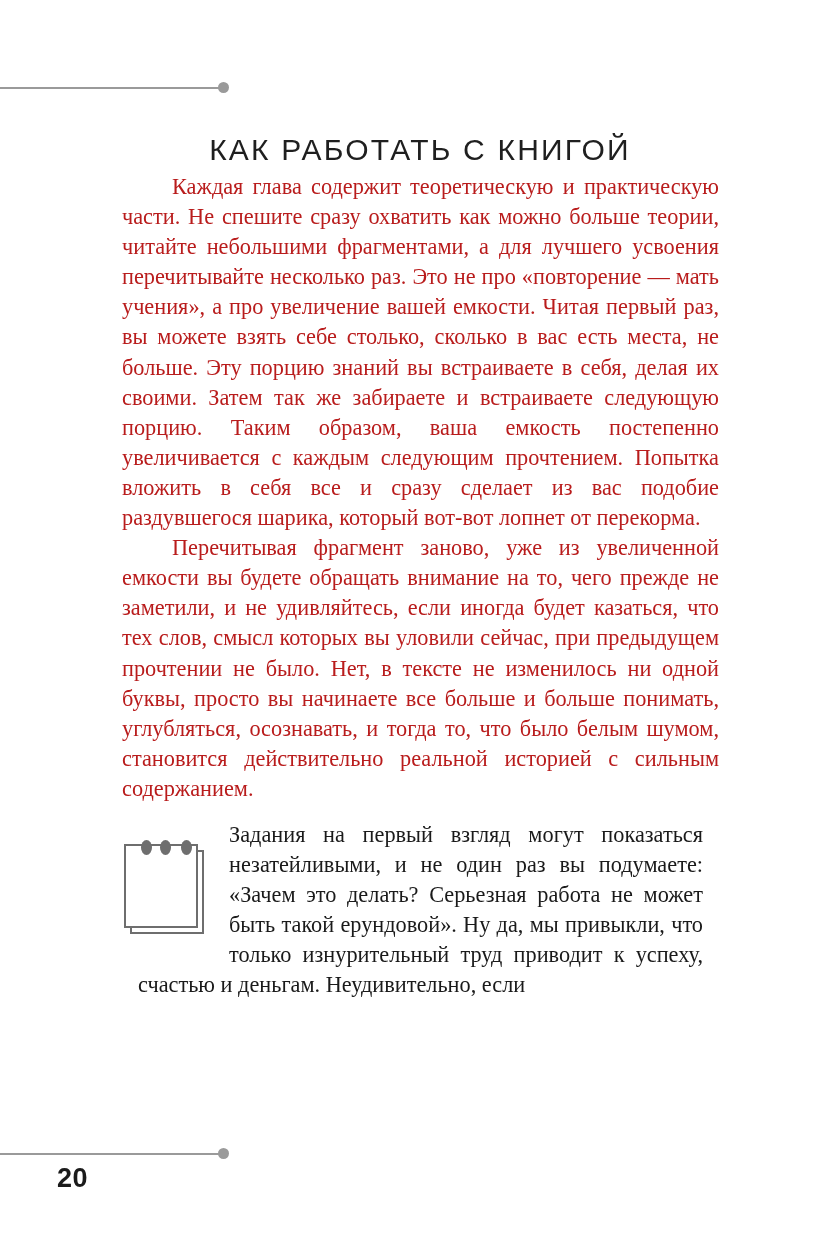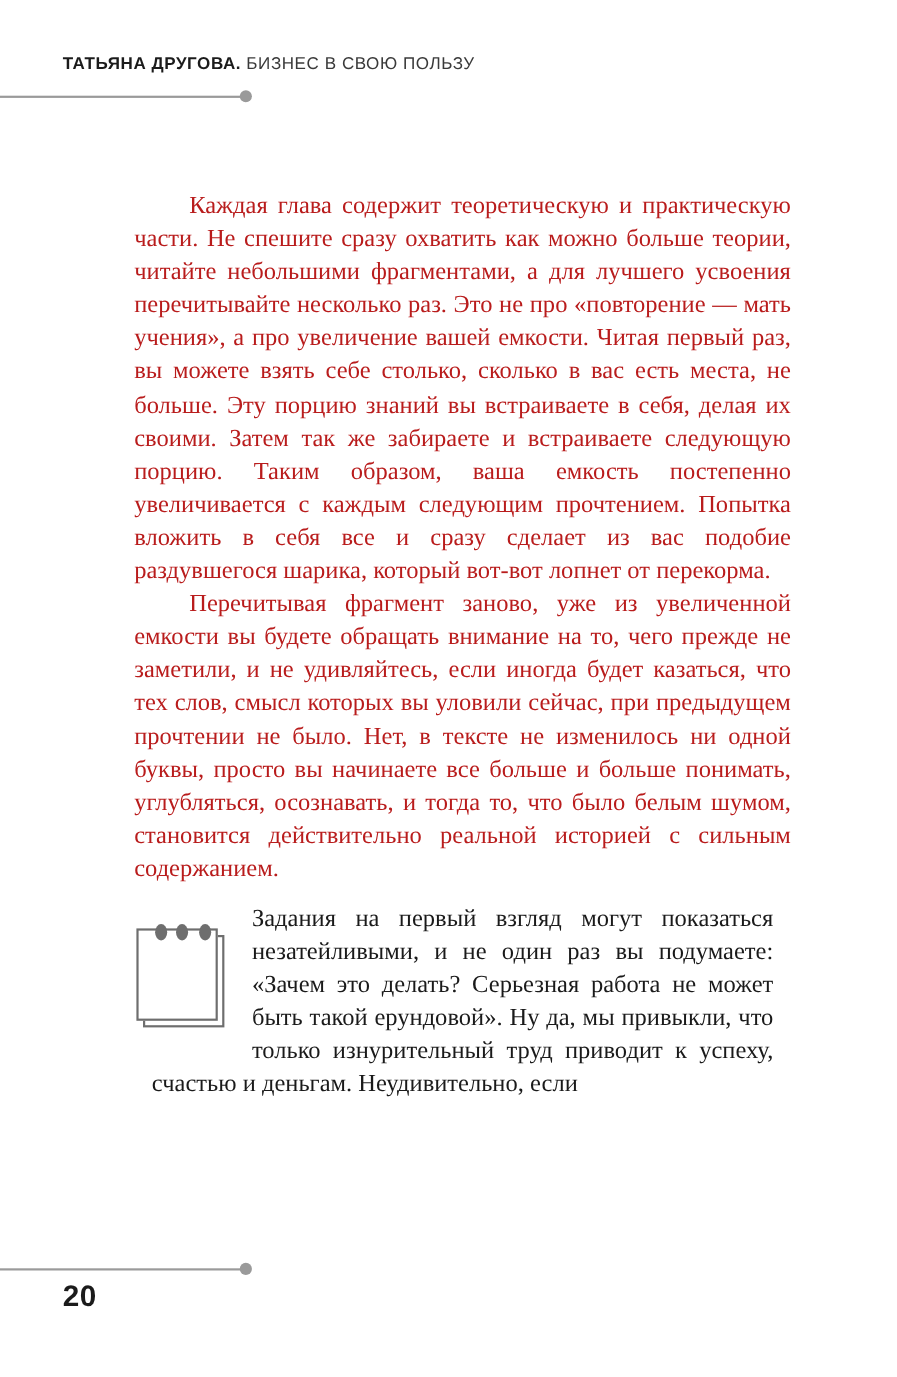--- a/index.html
+++ b/index.html
@@ -162,28 +162,25 @@
     font-size: 27px;
     color: #1b1b1b;
     letter-spacing: 0.5px;
   }
 </style>
 </head>
 <body>
 
 <div class="page">
 
-  <div class="running-head">
-    <span class="author">ТАТЬЯНА ДРУГОВА.</span>
-    <span class="title">БИЗНЕС В СВОЮ ПОЛЬЗУ</span>
-  </div>
 
   <div class="rule rule-top"></div>
   <div class="rule-dot rule-top-dot"></div>
 
+  <h1 class="chapter-title">КАК РАБОТАТЬ С КНИГОЙ</h1>
 
   <div class="body-col">
     <p class="para">Каждая глава содержит теоретическую и практическую части. Не спешите сразу охватить как можно больше теории, читайте небольшими фрагментами, а для лучшего усвоения перечитывайте несколько раз. Это не про «повторение — мать учения», а про увеличение вашей емкости. Читая первый раз, вы можете взять себе столько, сколько в вас есть места, не больше. Эту порцию знаний вы встраиваете в себя, делая их своими. Затем так же забираете и встраиваете следующую порцию. Таким образом, ваша емкость постепенно увеличивается с каждым следующим прочтением. Попытка вложить в себя все и сразу сделает из вас подобие раздувшегося шарика, который вот-вот лопнет от перекорма.</p>
     <p class="para">Перечитывая фрагмент заново, уже из увеличенной емкости вы будете обращать внимание на то, чего прежде не заметили, и не удивляйтесь, если иногда будет казаться, что тех слов, смысл которых вы уловили сейчас, при предыдущем прочтении не было. Нет, в тексте не изменилось ни одной буквы, просто вы начинаете все больше и больше понимать, углубляться, осознавать, и тогда то, что было белым шумом, становится действительно реальной историей с сильным содержанием.</p>
 
     <div class="callout-block">
       <div class="notepad-icon">
         <div class="notepad-back"></div>
         <div class="notepad-front">
           <span class="ring ring-1"></span>

